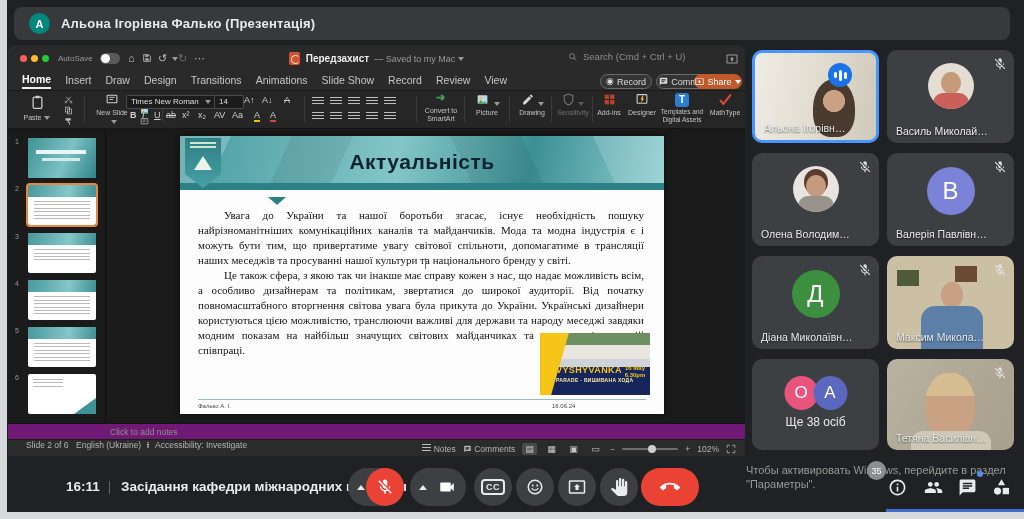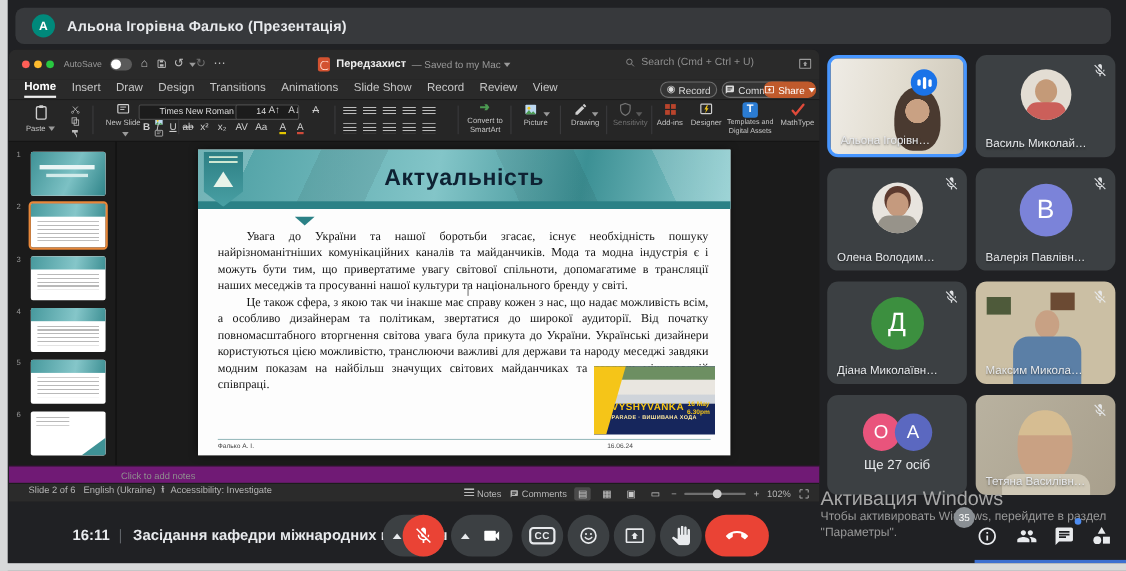--- a/index.html
+++ b/index.html
@@ -48,21 +48,21 @@
   .pill svg{width:9px;height:9px;margin-right:3px;}
   .pill .dot{font-size:9px;margin-right:3px;line-height:9px;}
 
   .ribbon{position:absolute;left:0;top:46px;width:737px;height:37px;background:#262626;border-bottom:1px solid #161616;font-size:7.5px;color:#cfcfcf;}
   .rg{position:absolute;top:2px;height:33px;text-align:center;}
   .rg .lbl{display:block;margin-top:1px;font-size:7px;color:#c4c4c4;line-height:7.5px;}
   .rg svg{color:#d0d0d0;}
   .rsep{position:absolute;top:5px;height:26px;width:1px;background:#3a3a3c;}
   .mini{position:absolute;display:flex;flex-direction:column;gap:2px;}
   .mini svg{width:9px;height:9px;color:#bdbdbd;}
-  .fontbox{position:absolute;height:12px;background:#1c1c1c;border:1px solid #4a4a4a;border-radius:2px;color:#ddd;font-size:8px;line-height:12px;text-align:left;padding:0 18px;}
+  .fontbox{position:absolute;height:12px;background:#1c1c1c;border:1px solid #4a4a4a;border-radius:2px;color:#ddd;font-size:8px;line-height:12px;text-align:left;padding:0 4px;}
   .fmt{position:absolute;top:19px;font-size:9px;color:#cfcfcf;}
   .fmt.b{font-weight:700;} .fmt.i{font-style:italic;} .fmt.u{text-decoration:underline;} .fmt.s{text-decoration:line-through;}
   .fmt.hl{border-bottom:2px solid #e3c500;} .fmt.fc{border-bottom:2px solid #d04a3a;}
   .lines-icon{display:inline-block;width:12px;height:9px;background:repeating-linear-gradient(#bdbdbd 0 1px,transparent 1px 3px);}
   .rowic{position:absolute;display:flex;gap:6px;align-items:center;}
 
   .content{position:absolute;left:0;top:84px;width:737px;height:294px;background:#1b1b1b;}
   .thumbs{position:absolute;left:0;top:0;width:97px;height:294px;border-right:1px solid #0f0f0f;}
   .thnum{position:absolute;left:7px;font-size:7px;color:#9a9a9a;}
   .th{position:absolute;left:20px;width:68px;height:40px;border-radius:2px;background:#fff;overflow:hidden;}
@@ -603,32 +603,31 @@
     <svg class="micoff">
         <use href="#i-micoff"></use>
       </svg>
     <span class="tname">Максим Миколайов...</span>
   </div>
   <div class="tile" style="left:752px;top:359px;height:91px">
     <div class="ovl">
       <span class="c c1">О</span>
       <span class="c c2">А</span>
     </div>
-    <div class="ovname">Ще 27 осіб</div>
+    <div class="ovname">Ще 38 осіб</div>
   </div>
   <div class="tile t-tetyana" style="left:887px;top:359px;height:91px">
     <div class="fhead"></div>
     <div class="fbody"></div>
     <svg class="micoff">
         <use href="#i-micoff"></use>
       </svg>
     <span class="tname">Тетяна Василівна Іл...</span>
   </div>
 
-  <div class="abs wm1">Активация Windows</div>
   <div class="abs wm2">Чтобы активировать Windows, перейдите в раздел</div>
   <div class="abs wm3">"Параметры".</div>
 
   <span class="abs bbtime">16:11</span>
   <span class="abs bbdiv"></span>
   <span class="abs bbtitle">Засідання кафедри міжнародних відносин</span>
 
   <div class="grp" style="left:348px">
     <span class="chev"></span>
     <span class="bub red">

